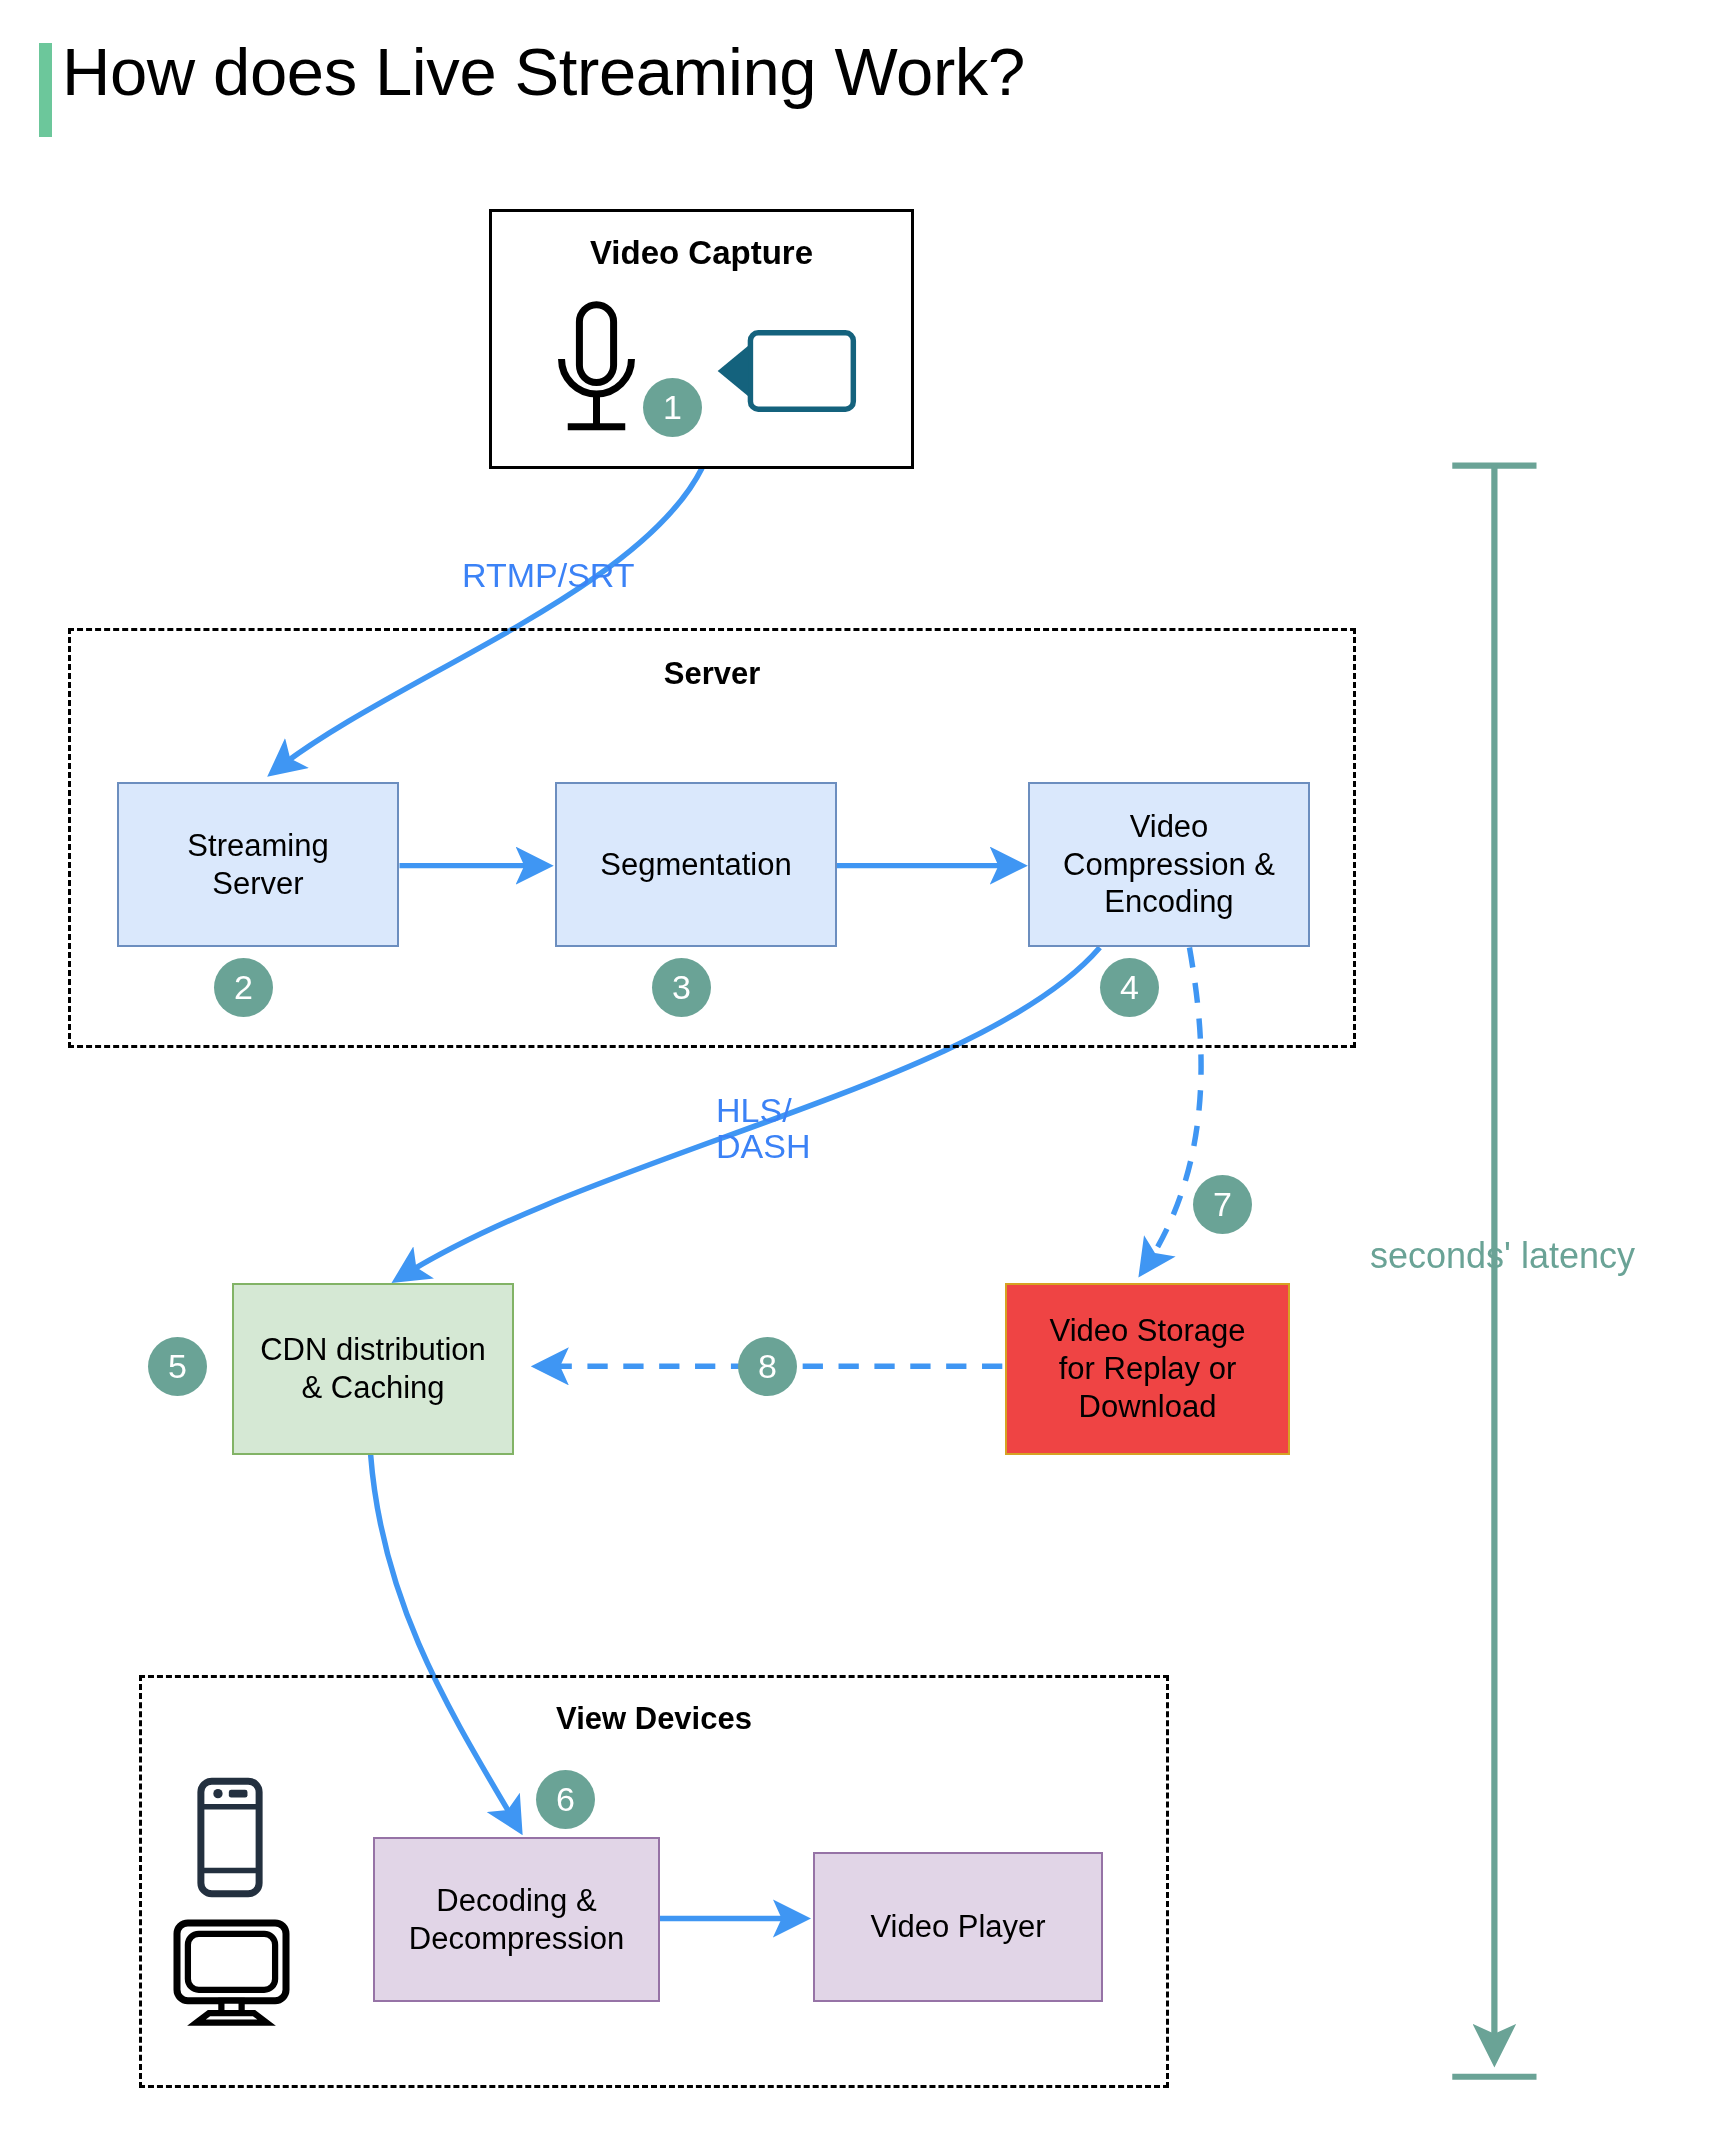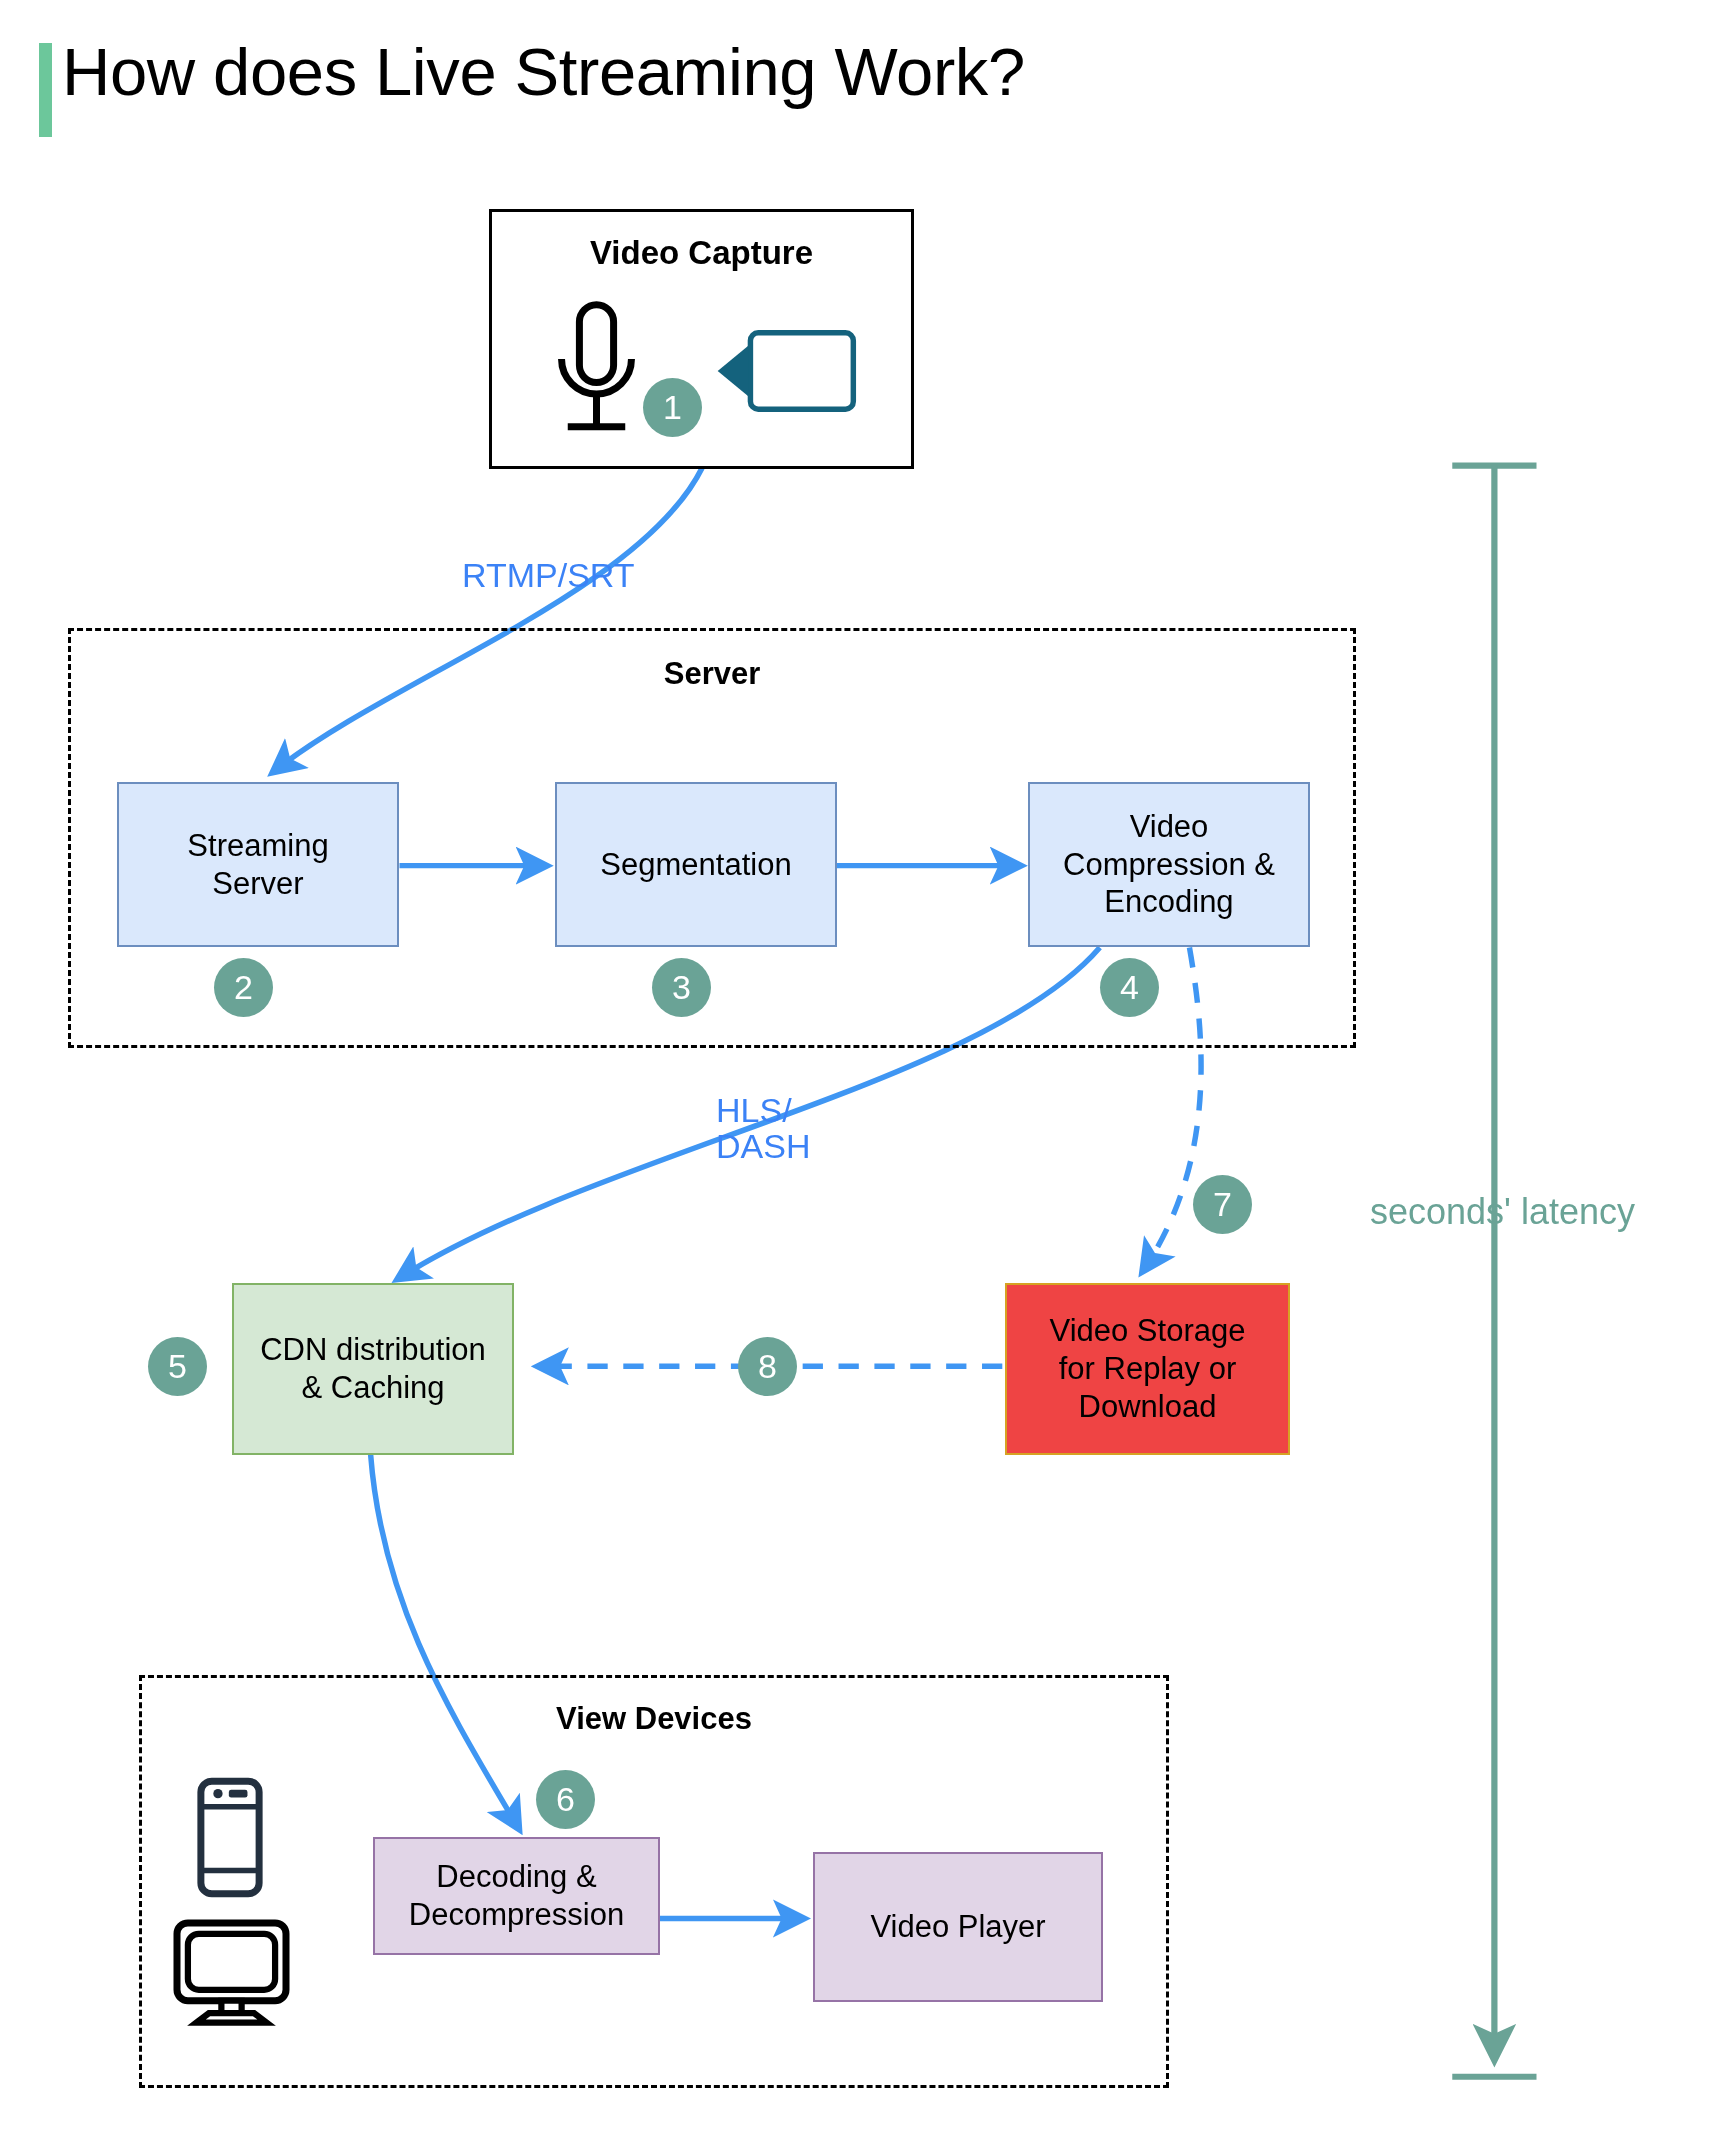--- a/index.html
+++ b/index.html
@@ -196,22 +196,22 @@
     <rect x="41" y="16" width="24" height="10" rx="3" fill="#23303f"></rect>
   </svg>
 
   <svg style="position:absolute; left:173px; top:1919px;" width="117" height="109" viewBox="0 0 150 140">
     <rect x="5" y="5" width="140" height="100" rx="14" fill="#fff" stroke="#000" stroke-width="9"></rect>
     <rect x="19" y="19" width="112" height="72" rx="14" fill="#fff" stroke="#000" stroke-width="8"></rect>
     <path d="M62 105 h26 v14 l14 10 h-54 l14 -10 z" fill="#fff" stroke="#000" stroke-width="8"></path>
     <path d="M30 133 l16 -12 h58 l16 12 z" fill="#fff" stroke="#000" stroke-width="8"></path>
   </svg>
 
-  <div class="node purple" style="left:373px; top:1837px; width:287px; height:118px;">Decoding &amp;
+  <div class="node purple" style="left:373px; top:1837px; width:287px; height:165px;">Decoding &amp;
 Decompression</div>
   <div class="step" style="left:536px; top:1770px;">6</div>
 
   <div class="node purple" style="left:813px; top:1852px; width:290px; height:150px;">Video Player</div>
 
-  <div class="latency-label" style="left:1370px; top:1191px;">seconds' latency</div>
+  <div class="latency-label" style="left:1370px; top:1235px;">seconds' latency</div>
 
 </div>
 
 
 </body></html>

